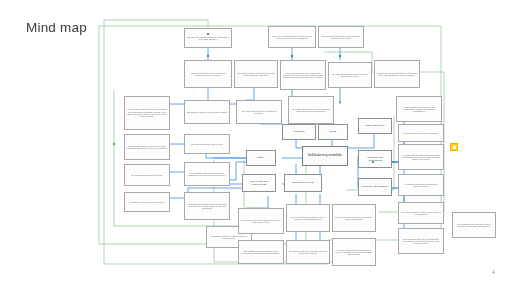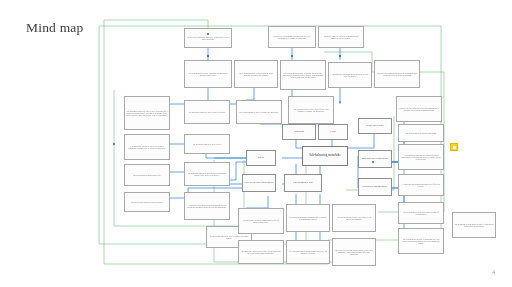--- a/index.html
+++ b/index.html
@@ -3,21 +3,21 @@
 <meta charset="utf-8">
 <title>Mind map slide</title>
 <style>
   html,body{margin:0;padding:0;}
   body{
     width:512px;height:287px;overflow:hidden;
     background:#ffffff;
     font-family:"Liberation Sans", sans-serif;
     color:#2b2b2b;
   }
-  #slide{position:relative;width:512px;height:287px;background:#fff;font-family:Liberation Serif, serif;}
+  #slide{position:relative;width:512px;height:287px;background:#fff;}
 
   
   #slide-title{
     position:absolute;left:26px;top:20px;
     font-size:13.5px;font-weight:400;color:#3c3c3c;
     letter-spacing:.2px;white-space:nowrap;
   }
 
   
   #page-number{

